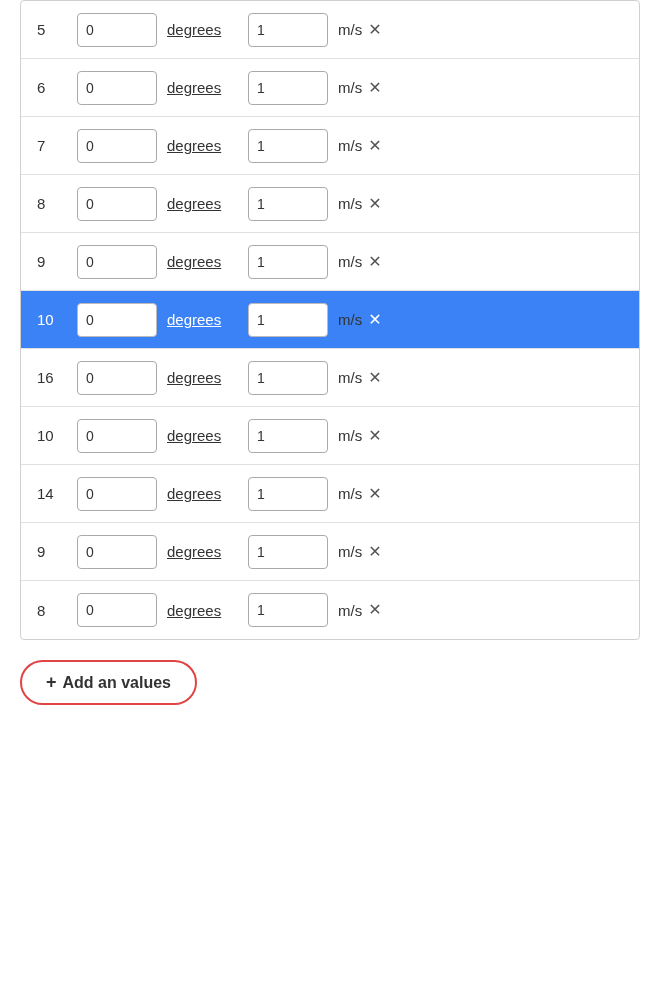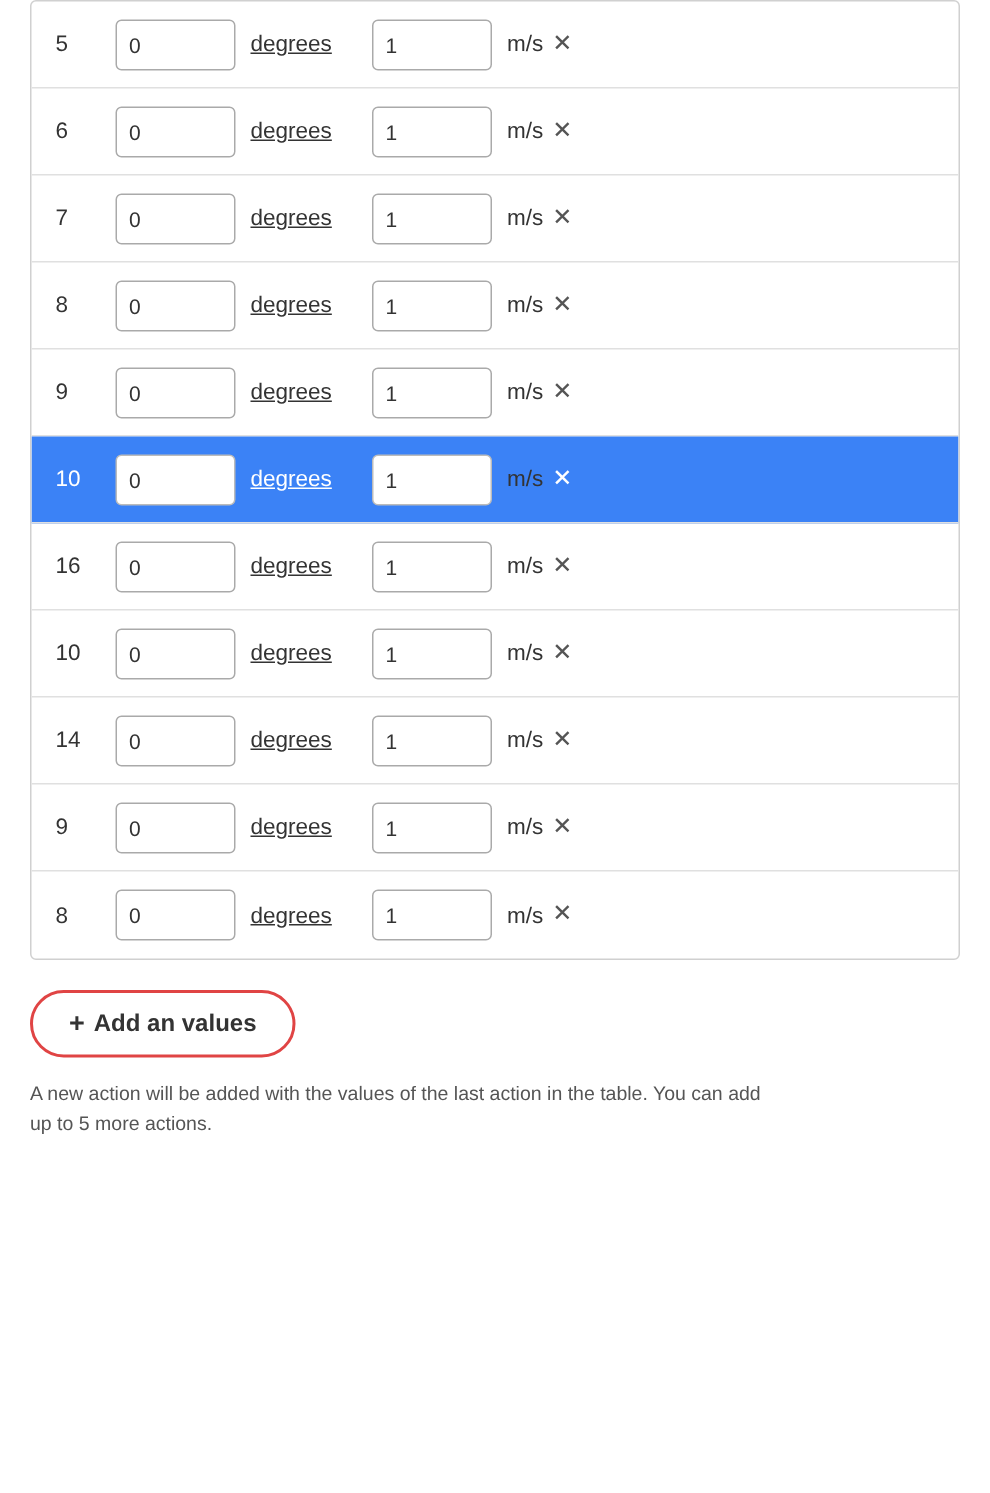--- a/index.html
+++ b/index.html
@@ -231,14 +231,13 @@
       <span class="unit-label-ms">m/s</span>
       <button class="delete-btn">✕</button>
     </div>
     </div>
 
   <button class="add-action-btn">
     <span class="add-action-plus">+</span>
     <span>Add an values</span>
   </button>
 
-  <p class="hint-text">A new action will be added with the values of the last action in the table. You can add up to 5 more actions.</p>
 </div>
 
 </body></html>

